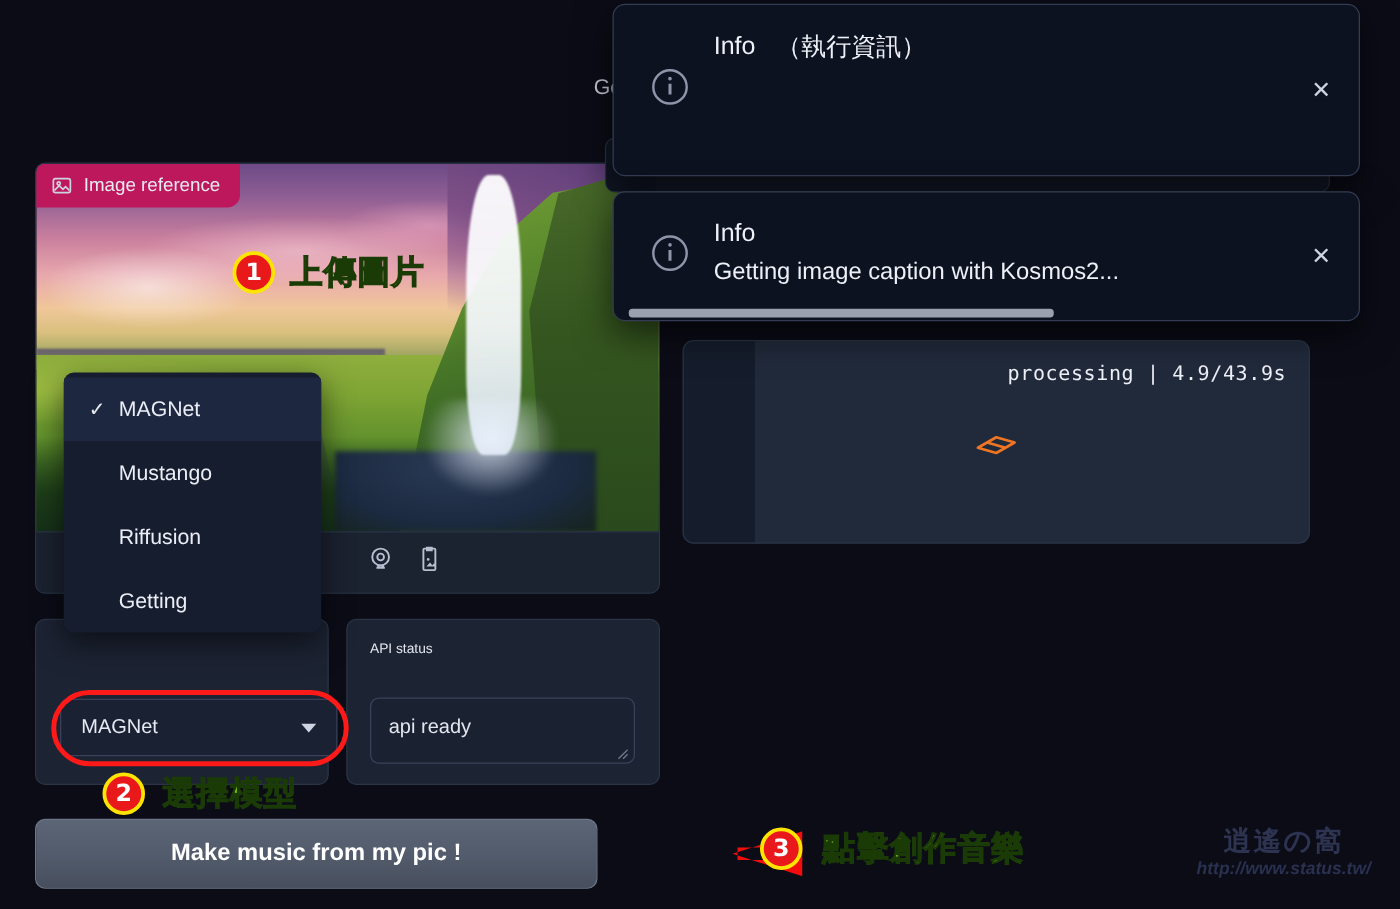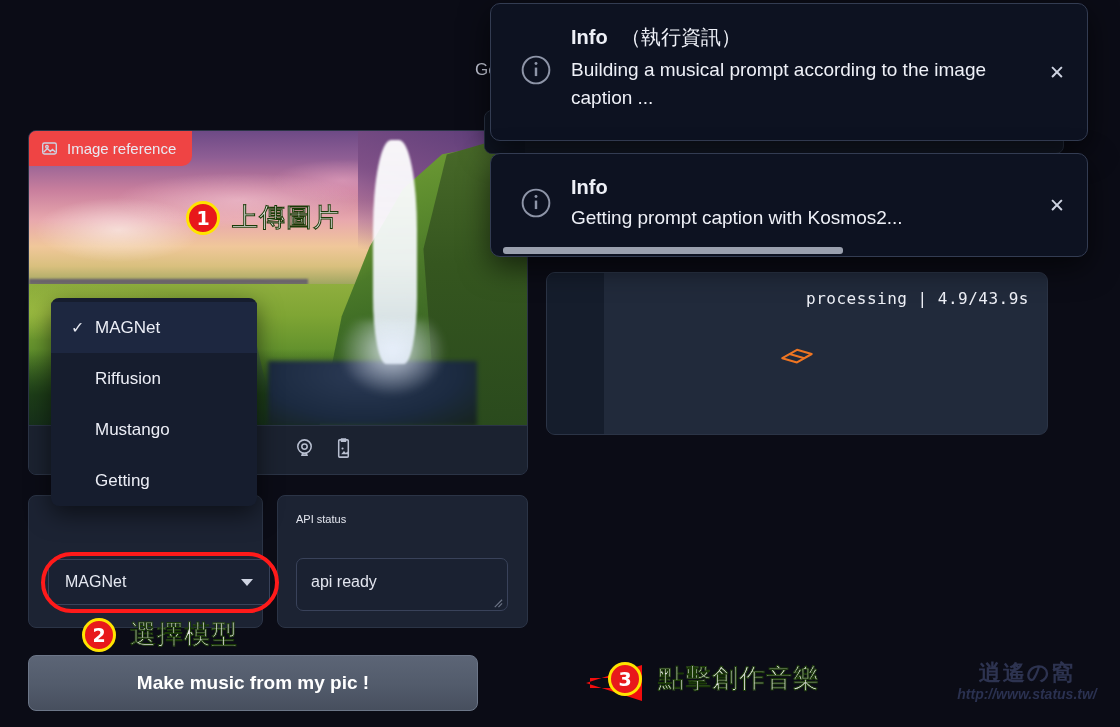--- a/index.html
+++ b/index.html
@@ -93,21 +93,21 @@
   .horizon {
     position: absolute; left: 0; top: 50%; width: 56%; height: 6%;
     background: linear-gradient(180deg, rgba(80,70,110,.8), rgba(110,120,90,.2));
     filter: blur(1px);
   }
 
   .tab-chip {
     position: absolute; left: 0; top: 0;
     display: flex; align-items: center; gap: 9px;
     padding: 9px 16px 9px 12px;
-    background: #ef4444; border-bottom-right-radius: 10px;
+    background: #be185d; border-bottom-right-radius: 10px;
     color: #e8eaf2; font-size: 15px; z-index: 6;
   }
   .tab-chip svg { display: block; }
 
   .img-tools {
     position: absolute; left: 0; bottom: 0; width: 498px; height: 49px;
     background: #1b2230; border-top: 1px solid #2b3446;
     display: flex; align-items: center; justify-content: flex-end;
     gap: 16px; padding-right: 172px;
   }
@@ -117,21 +117,21 @@
   .ann1 { position: absolute; left: 186px; top: 200px; display: flex; align-items: center; gap: 12px; z-index: 7; }
 
   .badge {
     width: 34px; height: 34px; border-radius: 50%;
     background: #e8181b; border: 3px solid #ffe400;
     color: #fff; font-size: 19px; font-weight: bold;
     display: flex; align-items: center; justify-content: center;
     font-family: "DejaVu Sans", sans-serif;
   }
   .ann-text {
-    color: #e5e5e5; font-size: 26px; font-weight: normal;
+    color: #84cc16; font-size: 26px; font-weight: bold;
     font-family: "DejaVu Sans", sans-serif;
     -webkit-text-stroke: 1px #1a3a06;
     letter-spacing: 1px;
   }
 
   
   .model-panel {
     position: absolute; left: 28px; top: 495px; width: 235px; height: 133px;
     background: #1c2333; border: 1px solid #2b3446; border-radius: 8px;
   }
@@ -225,21 +225,21 @@
 
   
   .toast {
     position: absolute; background: #0d1221;
     border: 1px solid #333c52; border-radius: 10px;
     box-shadow: 0 10px 30px rgba(0,0,0,.6);
   }
   .toast-a { left: 490px; top: 3px; width: 598px; height: 138px; }
   .toast-b { left: 490px; top: 153px; width: 598px; height: 104px; }
   .t-icon { position: absolute; left: 28px; top: 50%; transform: translateY(-50%); }
-  .t-title { color: #eef0f7; font-size: 20px; font-weight: bold; }
+  .t-title { color: #eef0f7; font-size: 20px; font-weight: normal; }
   .t-body { color: #eef0f7; font-size: 19px; line-height: 28px; }
   .toast-a .t-title { position: absolute; left: 80px; top: 22px; }
   .toast-a .t-body  { position: absolute; left: 80px; top: 52px; width: 440px; }
   .toast-a .t-zh    { position: absolute; left: 130px; top: 20px; color:#eef0f7; font-size:20px;
                       font-family:"DejaVu Sans", sans-serif; }
   .toast-b .t-title { position: absolute; left: 80px; top: 22px; }
   .toast-b .t-body  { position: absolute; left: 80px; top: 50px; width: 460px; }
   .t-close {
     position: absolute; right: 22px; top: 50%; transform: translateY(-50%);
     color: #cfd4e2; font-size: 19px; cursor: pointer;
@@ -322,25 +322,25 @@
   </div>
   <div class="sel-ring"></div>
 
   <div class="dropdown">
     <div class="dd-item sel">
       <span class="dd-check">✓</span>
       <span>MAGNet</span>
     </div>
     <div class="dd-item">
       <span class="dd-check"></span>
-      <span>Riffusion</span>
+      <span>Mustango</span>
     </div>
     <div class="dd-item">
       <span class="dd-check"></span>
-      <span>Mustango</span>
+      <span>Riffusion</span>
     </div>
     <div class="dd-item">
       <span class="dd-check"></span>
       <span>Getting</span>
     </div>
   </div>
 
   <div class="ann2">
     <div class="badge">2</div>
     <div class="ann-text">選擇模型</div>
@@ -390,34 +390,33 @@
   <div class="toast toast-a">
     <span class="t-icon">
       <svg width="34" height="34" viewBox="0 0 28 28" fill="none" stroke="#8e95a8" stroke-width="1.6">
         <circle cx="14" cy="14" r="11"></circle>
         <path d="M14 12v7" stroke-width="2"></path>
         <circle cx="14" cy="8.6" r="1.2" fill="#8e95a8" stroke="none"></circle>
       </svg>
     </span>
     <div class="t-title">Info</div>
     <div class="t-zh">（執行資訊）</div>
-    <div class="t-body">Building a musical prompt according to the image caption ...</div>
     <div class="t-close">✕</div>
   </div>
 
   <div class="toast toast-b">
     <span class="t-icon">
       <svg width="34" height="34" viewBox="0 0 28 28" fill="none" stroke="#8e95a8" stroke-width="1.6">
         <circle cx="14" cy="14" r="11"></circle>
         <path d="M14 12v7" stroke-width="2"></path>
         <circle cx="14" cy="8.6" r="1.2" fill="#8e95a8" stroke="none"></circle>
       </svg>
     </span>
     <div class="t-title">Info</div>
-    <div class="t-body">Getting prompt caption with Kosmos2...</div>
+    <div class="t-body">Getting image caption with Kosmos2...</div>
     <div class="t-close">✕</div>
     <div class="t-progress"></div>
   </div>
 
   <div class="wm">
     <div class="wm-cn">逍遙の窩</div>
     <div class="wm-url">http://www.status.tw/</div>
   </div>
 
 </div>

